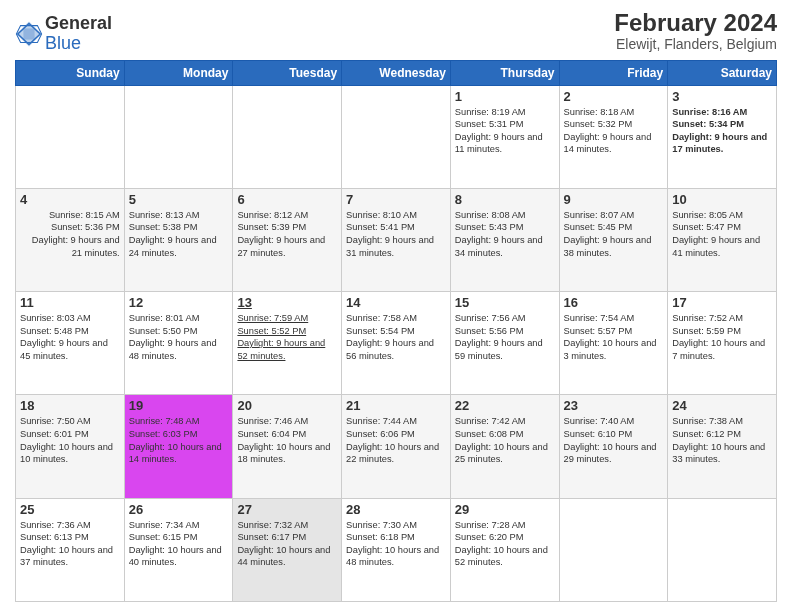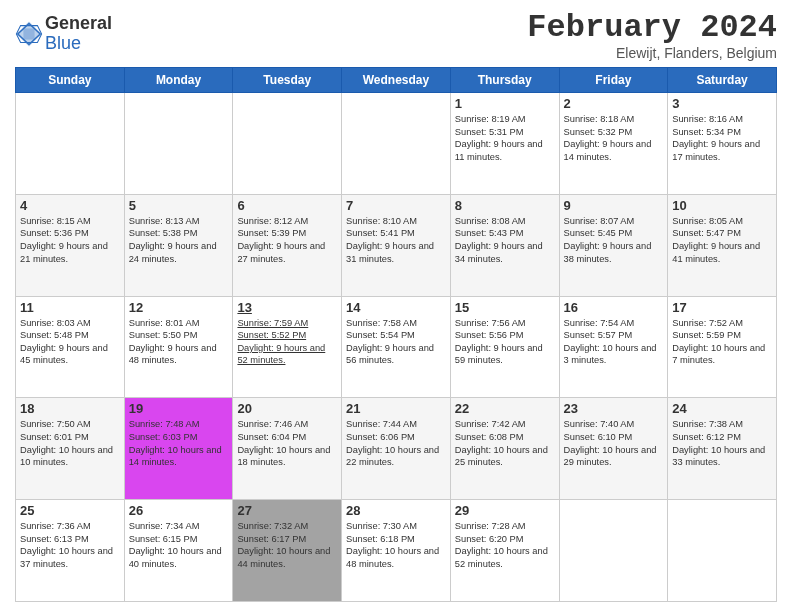--- a/index.html
+++ b/index.html
@@ -45,44 +45,43 @@
     }
     .logo-icon {
       width: 28px;
       height: 28px;
       margin-right: 2px;
     }
     .title-block {
       text-align: right;
     }
     .main-title {
-      font-size: 32px;
+      font-size: 24px;
       font-weight: bold;
       color: #333;
       line-height: 1.1;
-      font-family: Liberation Mono, monospace;
     }
     .subtitle {
       font-size: 14px;
       color: #555;
     }
     .calendar {
       flex: 1;
       border: 1px solid #ccc;
       border-collapse: collapse;
       width: 100%;
       table-layout: fixed;
     }
     .calendar th {
       background-color: #2a6bbd;
       color: #fff;
       font-size: 12px;
       font-weight: bold;
       padding: 5px 4px;
-      text-align: center;
+      text-align: right;
       border: 1px solid #1a5aad;
     }
     .calendar td {
       vertical-align: top;
       border: 1px solid #ccc;
       padding: 3px 4px;
       font-size: 9.5px;
       color: #333;
       height: 88px;
     }
@@ -148,29 +147,29 @@
 Daylight: 9 hours and 11 minutes.</div>
           </td>
           <td style="background-color: rgb(255, 255, 255);">
             <span class="day-number">2</span>
             <div class="day-info" style="white-space: pre-line;">Sunrise: 8:18 AM
 Sunset: 5:32 PM
 Daylight: 9 hours and 14 minutes.</div>
           </td>
           <td style="background-color: rgb(255, 255, 255);">
             <span class="day-number">3</span>
-            <div class="day-info" style="white-space: pre-line;">Sunrise: 8:16 AM
+            <div class="day-info" style="white-space: pre-line; font-weight: bold;">Sunrise: 8:16 AM
 Sunset: 5:34 PM
 Daylight: 9 hours and 17 minutes.</div>
           </td>
         </tr>
         <tr>
           <td style="background-color: rgb(245, 245, 245);">
             <span class="day-number">4</span>
-            <div class="day-info" style="white-space: pre-line;">Sunrise: 8:15 AM
+            <div class="day-info" style="white-space: pre-line; text-align: right;">Sunrise: 8:15 AM
 Sunset: 5:36 PM
 Daylight: 9 hours and 21 minutes.</div>
           </td>
           <td style="background-color: rgb(245, 245, 245);">
             <span class="day-number">5</span>
             <div class="day-info" style="white-space: pre-line;">Sunrise: 8:13 AM
 Sunset: 5:38 PM
 Daylight: 9 hours and 24 minutes.</div>
           </td>
           <td style="background-color: rgb(245, 245, 245);">
@@ -298,21 +297,21 @@
             <div class="day-info" style="white-space: pre-line;">Sunrise: 7:36 AM
 Sunset: 6:13 PM
 Daylight: 10 hours and 37 minutes.</div>
           </td>
           <td style="background-color: rgb(255, 255, 255);">
             <span class="day-number">26</span>
             <div class="day-info" style="white-space: pre-line;">Sunrise: 7:34 AM
 Sunset: 6:15 PM
 Daylight: 10 hours and 40 minutes.</div>
           </td>
-          <td style="background-color: #a3a3a3;">
+          <td style="background-color: #e5e5e5;">
             <span class="day-number">27</span>
             <div class="day-info" style="white-space: pre-line;">Sunrise: 7:32 AM
 Sunset: 6:17 PM
 Daylight: 10 hours and 44 minutes.</div>
           </td>
           <td style="background-color: rgb(255, 255, 255);">
             <span class="day-number">28</span>
             <div class="day-info" style="white-space: pre-line;">Sunrise: 7:30 AM
 Sunset: 6:18 PM
 Daylight: 10 hours and 48 minutes.</div>

